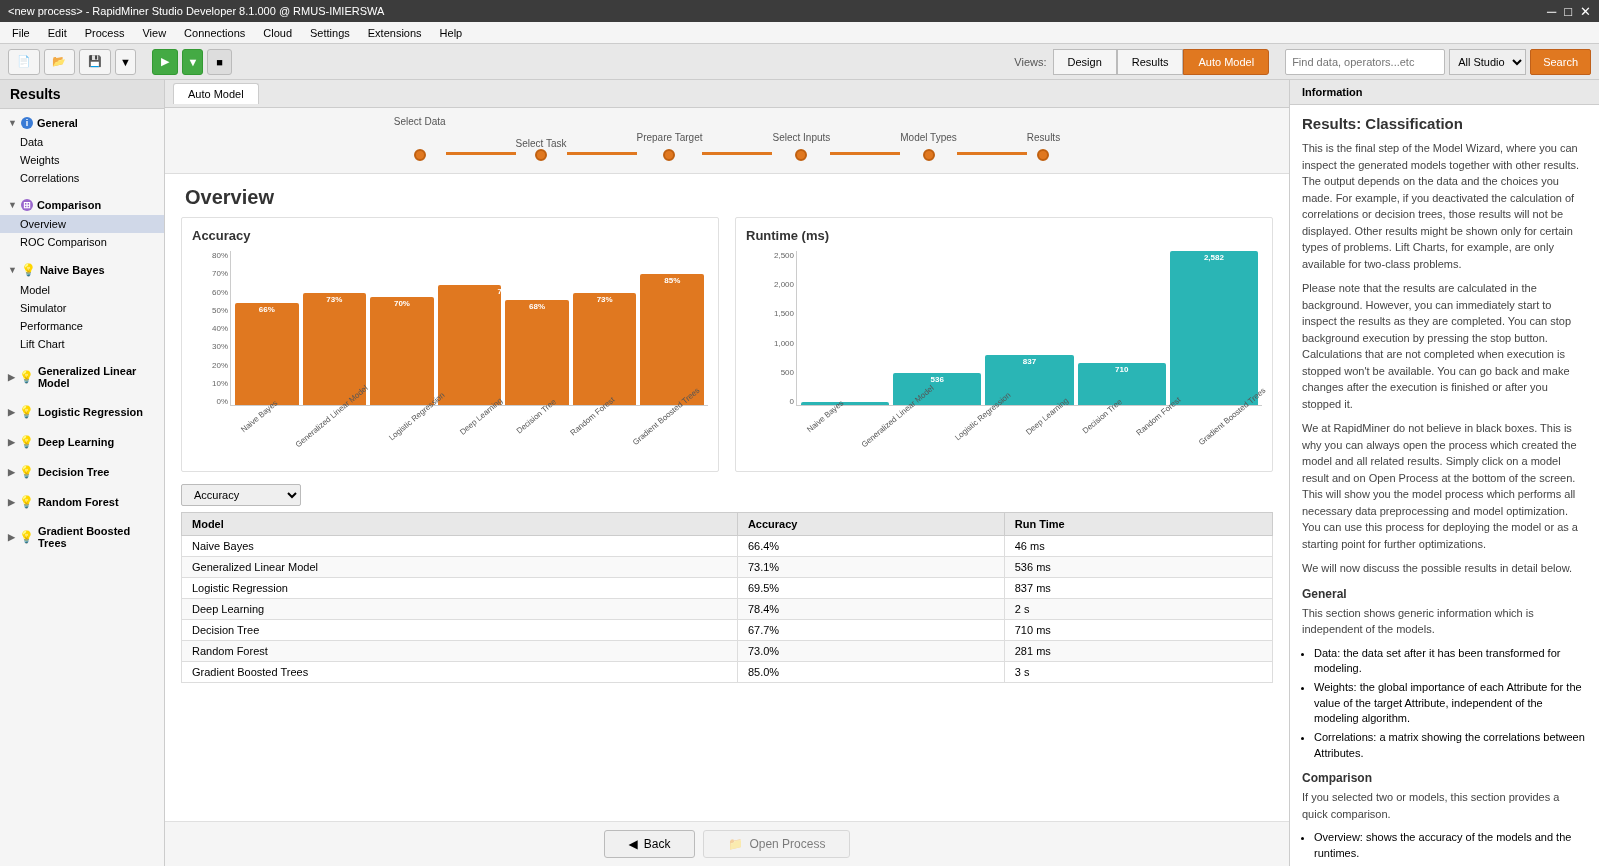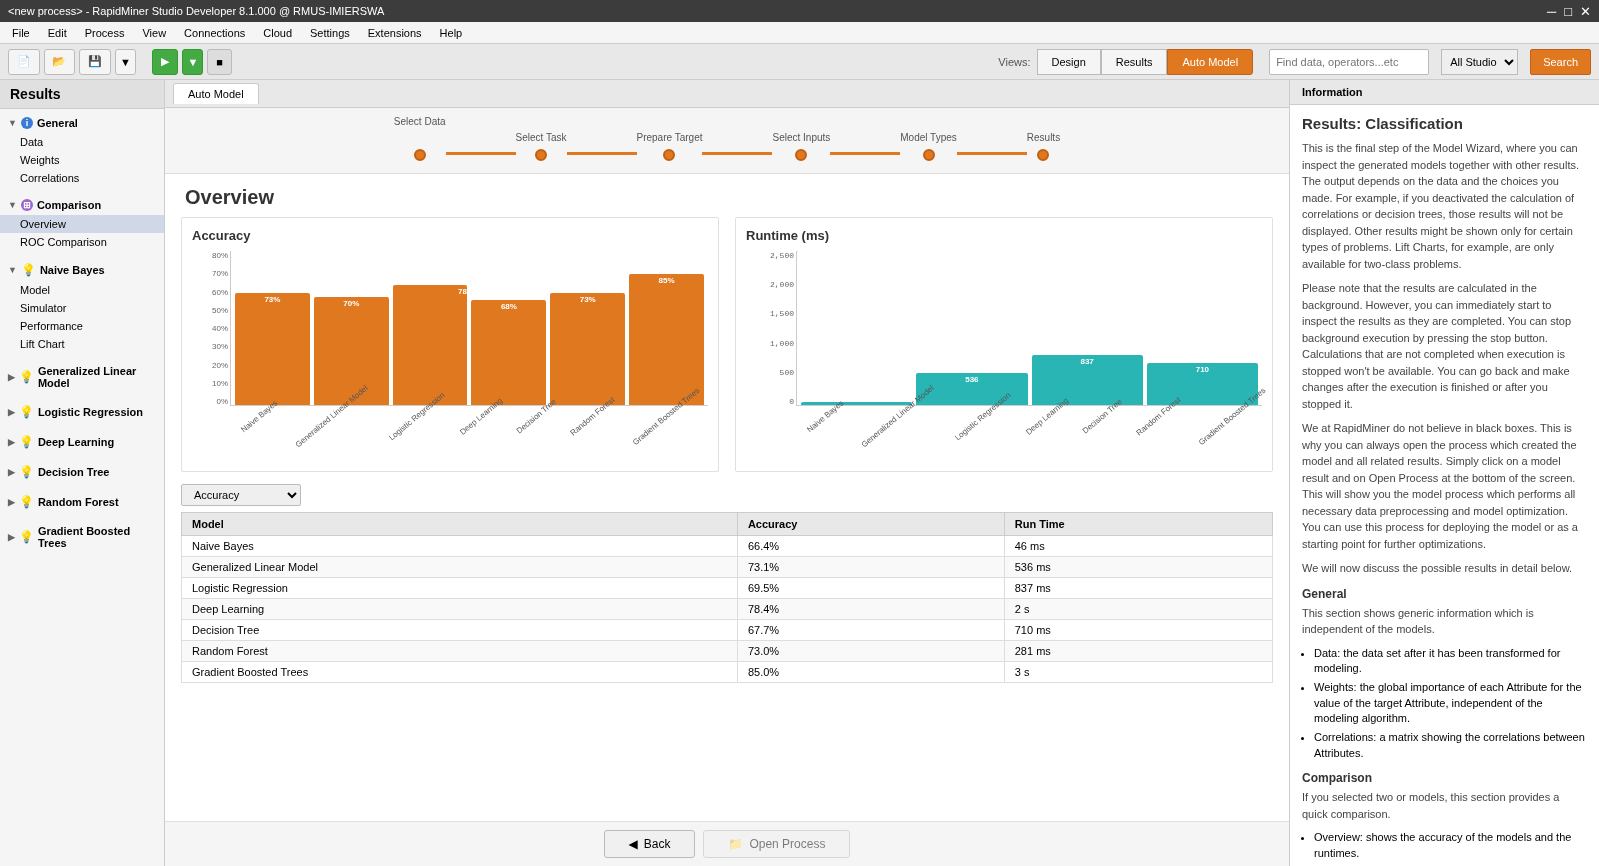--- a/index.html
+++ b/index.html
@@ -76,21 +76,21 @@
       height: 26px;
     }
     .view-btn.active { background: #e07820; color: #fff; border-color: #c0601a; }
     .view-btn:first-child { border-radius: 3px 0 0 3px; }
     .view-btn:last-child { border-radius: 0 3px 3px 0; }
 
     
     .search-section {
       display: flex;
       align-items: center;
-      gap: 12px;
+      gap: 4px;
       margin-left: 12px;
     }
     .search-input {
       width: 160px;
       height: 26px;
       border: 1px solid #bbb;
       border-radius: 2px;
       padding: 0 6px;
       font-size: 11px;
     }
@@ -449,21 +449,21 @@
     <div style="background:#f5f5f5;border-bottom:1px solid #ddd;padding:8px 0 0 0;">
       <div style="display:flex;justify-content:center;align-items:flex-end;padding-bottom:12px;">
 
         <div style="display:flex;flex-direction:column;align-items:center;">
           <span style="font-size:10px;color:#555;margin-bottom:22px;">Select Data</span>
           <div style="width:12px;height:12px;border-radius:50%;background:#e07820;border:2px solid #c06010;"></div>
         </div>
         <div style="width:70px;height:3px;background:#e07820;margin-bottom:6px;"></div>
 
         <div style="display:flex;flex-direction:column;align-items:center;">
-          <span style="font-size:10px;color:#555;margin-bottom:6px;">Select Task</span>
+          <span style="font-size:10px;color:#555;">Select Task</span>
           <div style="width:12px;height:12px;border-radius:50%;background:#e07820;border:2px solid #c06010;"></div>
         </div>
         <div style="width:70px;height:3px;background:#e07820;margin-bottom:6px;"></div>
 
         <div style="display:flex;flex-direction:column;align-items:center;">
           <span style="font-size:10px;color:#555;margin-bottom:6px;">Prepare Target</span>
           <div style="width:12px;height:12px;border-radius:50%;background:#e07820;border:2px solid #c06010;"></div>
         </div>
         <div style="width:70px;height:3px;background:#e07820;margin-bottom:6px;"></div>
 
@@ -502,20 +502,25 @@
               <span style="font-size:8px;color:#666;">50%</span>
               <span style="font-size:8px;color:#666;">40%</span>
               <span style="font-size:8px;color:#666;">30%</span>
               <span style="font-size:8px;color:#666;">20%</span>
               <span style="font-size:8px;color:#666;">10%</span>
               <span style="font-size:8px;color:#666;">0%</span>
             </div>
 
             <div id="accuracy-bars" style="position:absolute;left:38px;right:0;top:0;bottom:55px;border-left:1px solid #ccc;border-bottom:1px solid #ccc;display:flex;align-items:flex-end;padding:0 4px;gap:4px;">
 
+            <div style="flex: 1 1 0%; display: flex; flex-direction: column; align-items: center; height: 100%; justify-content: flex-end; position: relative;">
+                  <div style="width: 100%; background: rgb(224, 120, 32); border-radius: 2px 2px 0px 0px; height: 66%; position: relative;">
+                    <span style="position: absolute; top: 2px; left: 50%; transform: translateX(-50%); font-size: 8px; font-weight: bold; color: rgb(255, 255, 255); white-space: nowrap;">66%</span>
+                  </div>
+                </div>
                 <div style="flex: 1 1 0%; display: flex; flex-direction: column; align-items: center; height: 100%; justify-content: flex-end; position: relative;">
                   <div style="width: 100%; background: rgb(224, 120, 32); border-radius: 2px 2px 0px 0px; height: 73%; position: relative;">
                     <span style="position: absolute; top: 2px; left: 50%; transform: translateX(-50%); font-size: 8px; font-weight: bold; color: rgb(255, 255, 255); white-space: nowrap;">73%</span>
                   </div>
                 </div>
                 <div style="flex: 1 1 0%; display: flex; flex-direction: column; align-items: center; height: 100%; justify-content: flex-end; position: relative;">
                   <div style="width: 100%; background: rgb(224, 120, 32); border-radius: 2px 2px 0px 0px; height: 70%; position: relative;">
                     <span style="position: absolute; top: 2px; left: 50%; transform: translateX(-50%); font-size: 8px; font-weight: bold; color: rgb(255, 255, 255); white-space: nowrap;">70%</span>
                   </div>
                 </div>
@@ -564,21 +569,21 @@
                   <span style="font-size: 8px; color: rgb(85, 85, 85); transform: rotate(-40deg); transform-origin: center top; white-space: nowrap; display: block; margin-top: 4px;">Gradient Boosted Trees</span>
                 </div>
               </div>
           </div>
         </div>
 
         <div class="chart-container">
           <div class="chart-title">Runtime (ms)</div>
           <div style="position:relative;height:210px;padding-left:50px;padding-bottom:55px;">
 
-            <div style="position:absolute;left:0;top:0;bottom:55px;width:48px;display:flex;flex-direction:column;justify-content:space-between;align-items:flex-end;font-family:Liberation Mono, monospace;">
+            <div style="position:absolute;left:0;top:0;bottom:55px;width:48px;display:flex;flex-direction:column;justify-content:space-between;align-items:flex-end;">
               <span style="font-size:8px;color:#666;">2,500</span>
               <span style="font-size:8px;color:#666;">2,000</span>
               <span style="font-size:8px;color:#666;">1,500</span>
               <span style="font-size:8px;color:#666;">1,000</span>
               <span style="font-size:8px;color:#666;">500</span>
               <span style="font-size:8px;color:#666;">0</span>
             </div>
 
             <div id="runtime-bars" style="position:absolute;left:50px;right:0;top:0;bottom:55px;border-left:1px solid #ccc;border-bottom:1px solid #ccc;display:flex;align-items:flex-end;padding:0 4px;gap:4px;">
             <div style="flex: 1 1 0%; display: flex; flex-direction: column; align-items: center; height: 100%; justify-content: flex-end; position: relative;">
@@ -590,20 +595,25 @@
                   </div>
                 </div>
                 <div style="flex: 1 1 0%; display: flex; flex-direction: column; align-items: center; height: 100%; justify-content: flex-end; position: relative;">
                   <div style="width: 100%; background: rgb(42, 181, 181); border-radius: 2px 2px 0px 0px; height: 32.4167%; position: relative;">
                     <span style="position: absolute; top: 2px; left: 50%; transform: translateX(-50%); font-size: 8px; font-weight: bold; color: rgb(255, 255, 255); white-space: nowrap;">837</span>
                   </div>
                 </div>
                 <div style="flex: 1 1 0%; display: flex; flex-direction: column; align-items: center; height: 100%; justify-content: flex-end; position: relative;">
                   <div style="width: 100%; background: rgb(42, 181, 181); border-radius: 2px 2px 0px 0px; height: 27.4981%; position: relative;">
                     <span style="position: absolute; top: 2px; left: 50%; transform: translateX(-50%); font-size: 8px; font-weight: bold; color: rgb(255, 255, 255); white-space: nowrap;">710</span>
+                  </div>
+                </div>
+                <div style="flex: 1 1 0%; display: flex; flex-direction: column; align-items: center; height: 100%; justify-content: flex-end; position: relative;">
+                  <div style="width: 100%; background: rgb(42, 181, 181); border-radius: 2px 2px 0px 0px; height: 100%; position: relative;">
+                    <span style="position: absolute; top: 2px; left: 50%; transform: translateX(-50%); font-size: 8px; font-weight: bold; color: rgb(255, 255, 255); white-space: nowrap;">2,582</span>
                   </div>
                 </div>
               </div>
 
             <div id="runtime-xlabels" style="position:absolute;left:50px;right:0;bottom:0;height:52px;display:flex;align-items:flex-start;padding:0 4px;gap:4px;">
             <div style="flex: 1 1 0%; display: flex; justify-content: center; align-items: flex-start;">
                   <span style="font-size: 8px; color: rgb(85, 85, 85); transform: rotate(-40deg); transform-origin: center top; white-space: nowrap; display: block; margin-top: 4px;">Naive Bayes</span>
                 </div>
                 <div style="flex: 1 1 0%; display: flex; justify-content: center; align-items: flex-start;">
                   <span style="font-size: 8px; color: rgb(85, 85, 85); transform: rotate(-40deg); transform-origin: center top; white-space: nowrap; display: block; margin-top: 4px;">Generalized Linear Model</span>

